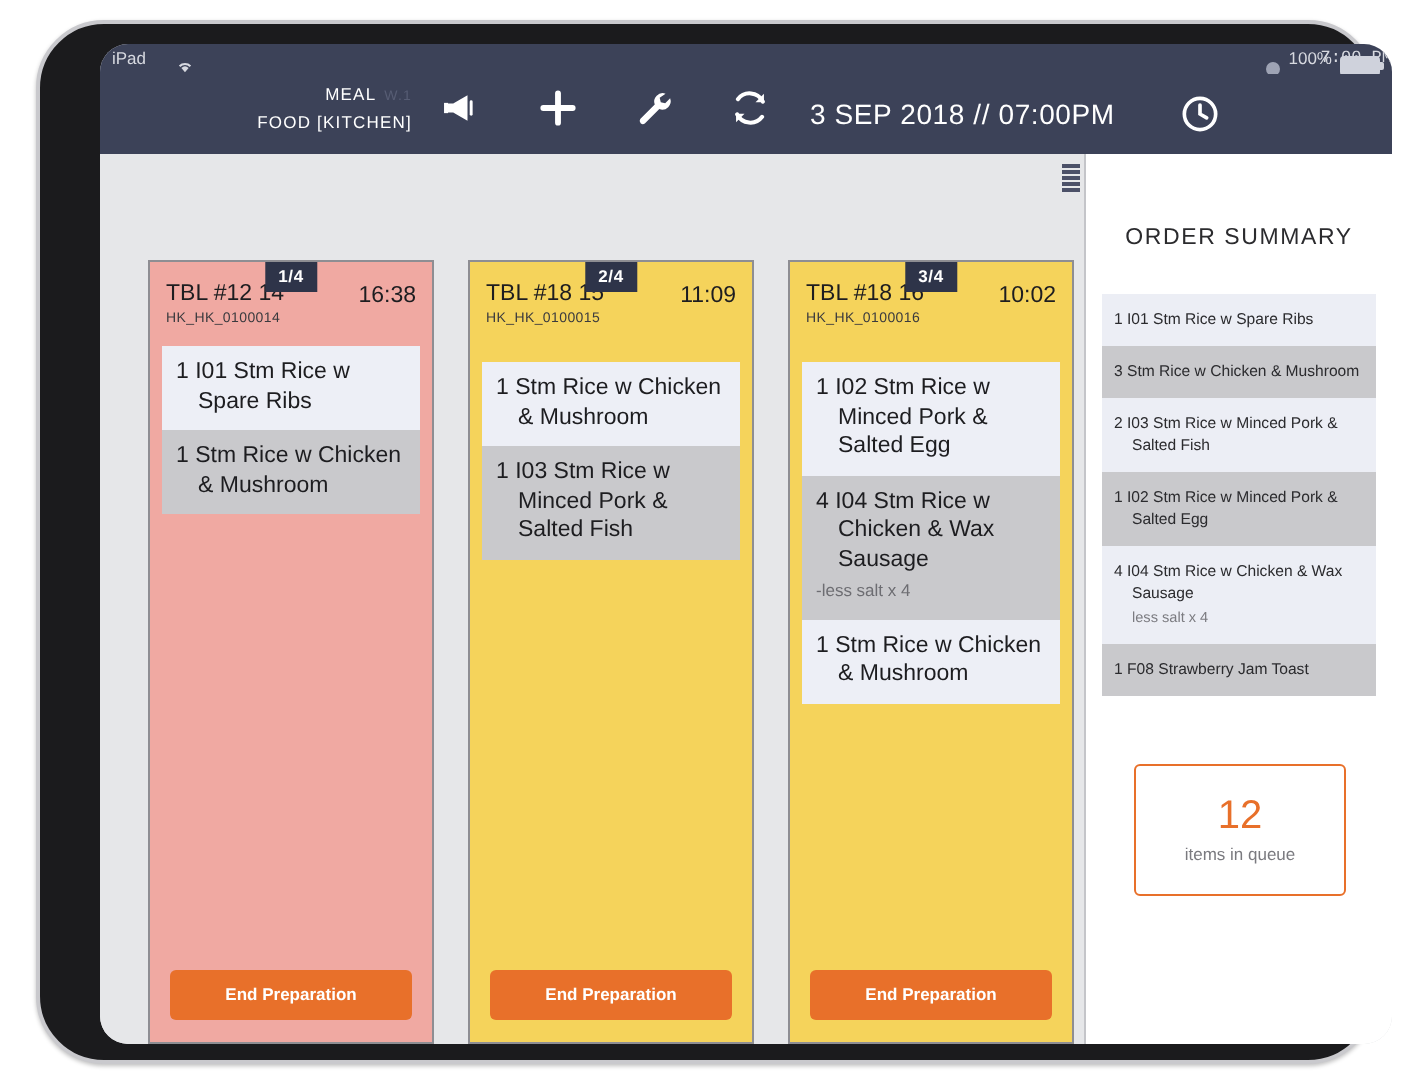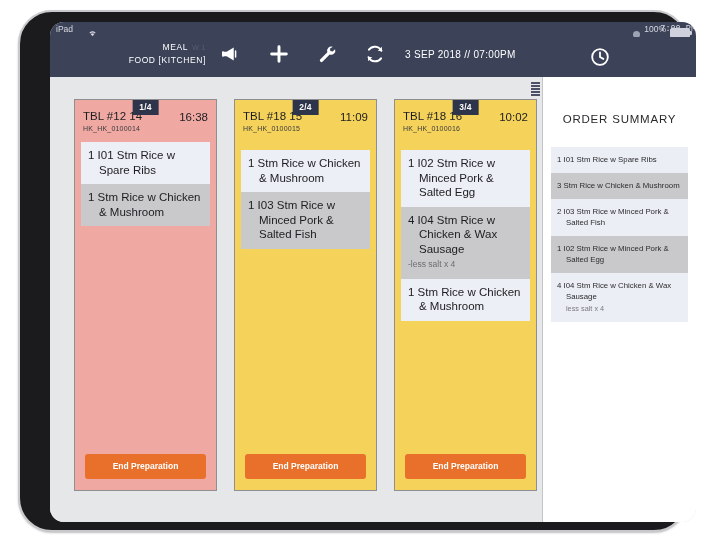--- a/index.html
+++ b/index.html
@@ -65,38 +65,38 @@
   .meal-line1{color:#ffffff;}
   .meal-sub{color:#575d74;font-size:7px;margin-left:4px;}
   .meal-line2{color:#ffffff;}
   .toolbar{
     position:absolute;left:170px;top:6px;
     display:flex;align-items:center;gap:26px;
   }
   .tb-ico{width:22px;height:24px;display:block;cursor:pointer;}
   .datetime{
     position:absolute;left:355px;top:12px;
-    font-size:10px;color:#ffffff;letter-spacing:.3px;
+    font-size:14px;color:#ffffff;letter-spacing:.3px;
   }
   .clock-btn{position:absolute;left:540px;top:10px;width:20px;height:20px;cursor:pointer;}
 
   
   .content{
     position:relative;
     height:445px;
     background:#e6e7e9;
   }
 
   
   .cards{
     position:absolute;left:0;top:0;
     width:492px;height:445px;
     padding:22px 0 0 24px;
     box-sizing:border-box;
-    display:flex;gap:17px;
+    display:flex;gap:17px;align-items:flex-end;
   }
   .card{
     width:143px;height:392px;
     border:1px solid #8e8e93;
     box-sizing:border-box;
     position:relative;
     display:flex;flex-direction:column;
   }
   .card.red{background:#f0a9a2;}
   .card.yellow{background:#f5d35b;gap:8px;}
@@ -369,19 +369,27 @@
           </div>
           <div class="sum-row even">
             <span class="sum-text"><span>1</span>
               <span>I02 Stm Rice w Minced Pork &amp; Salted Egg</span></span>
           </div>
           <div class="sum-row odd">
             <span class="sum-text"><span>4</span>
               <span>I04 Stm Rice w Chicken &amp; Wax Sausage</span></span>
             <span class="sum-note">less salt x 4</span>
           </div>
-        </div>
-
+          <div class="sum-row even">
+            <span class="sum-text"><span>1</span>
+              <span>F08 Strawberry Jam Toast</span></span>
+          </div>
+        </div>
+
+        <div class="queue-box">
+          <div class="queue-num">12</div>
+          <div class="queue-lbl">items in queue</div>
+        </div>
       </div>
 
     </div>
   </div>
 </div>
 
 </body></html>

